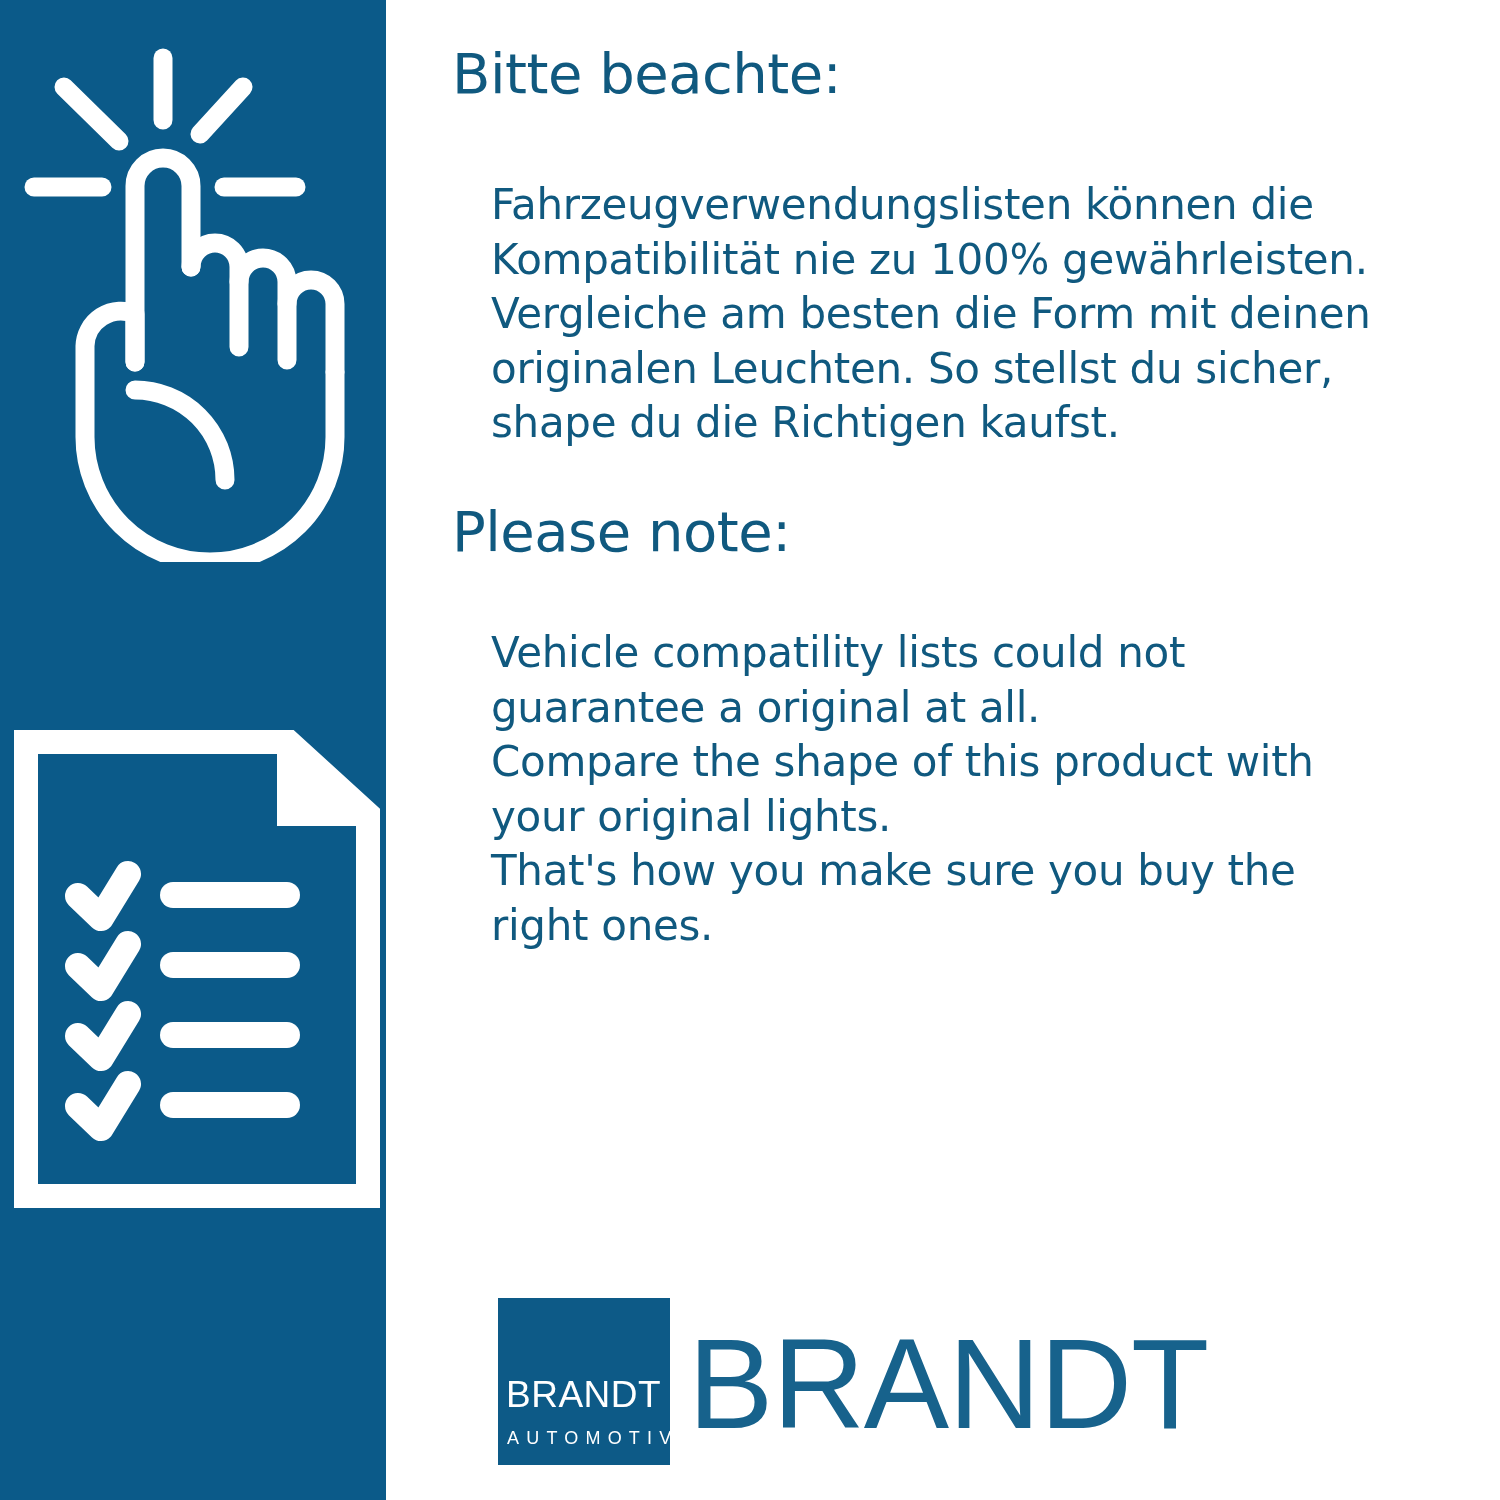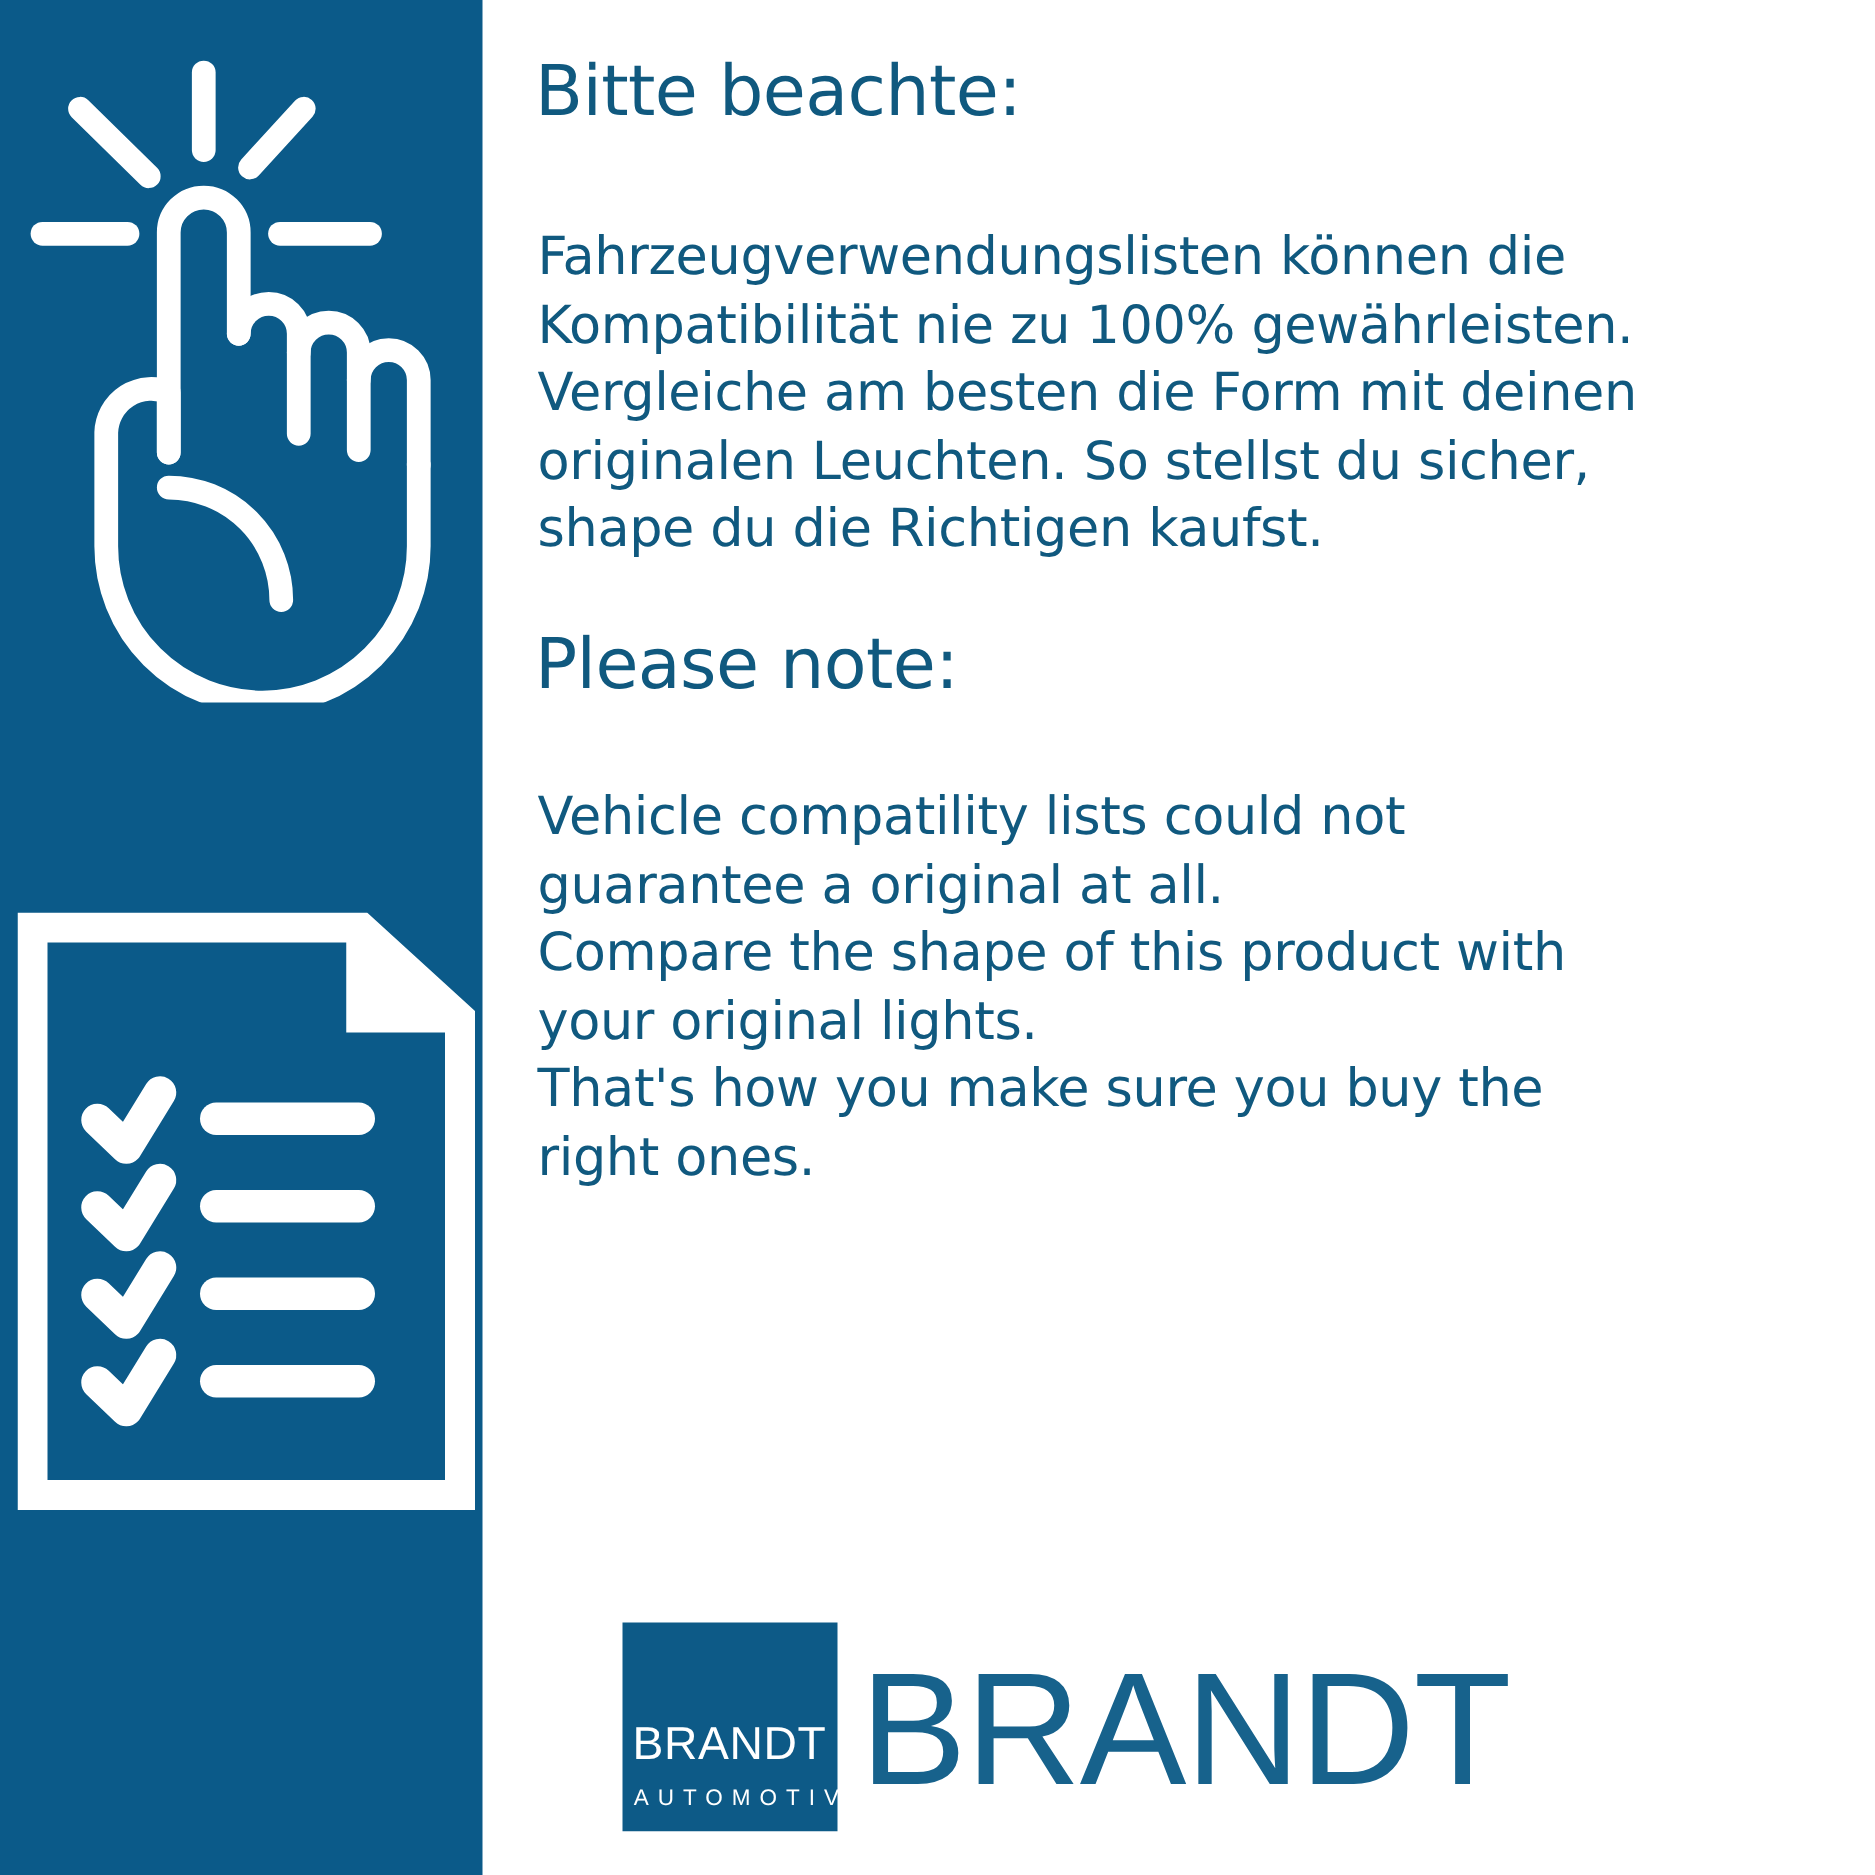--- a/index.html
+++ b/index.html
@@ -43,21 +43,21 @@
     top: 730px;
     width: 366px;
     height: 478px;
   }
 
   .icon-hand svg, .icon-checklist svg { display: block; width: 100%; height: 100%; }
 
   
   .content {
     position: absolute;
-    left: 428px;
+    left: 452px;
     top: 0;
     width: 1040px;
     height: 1252px;
   }
 
   .heading {
     color: #10597F;
     font-family: "DejaVu Sans", sans-serif;
     font-weight: 400;
     font-size: 56px;
@@ -68,21 +68,21 @@
 
   .body-text {
     color: #10597F;
     font-family: "DejaVu Sans", sans-serif;
     font-weight: 400;
     font-size: 42px;
     line-height: 1.30;
     letter-spacing: -0.3px;
   }
 
-  .body-text .line { display: block; white-space: nowrap; }
+  .body-text .line { display: block; white-space: nowrap; margin-left: 37px; }
 
   #block-de-heading { position: absolute; left: 0px;  top: 46px; }
   #block-de-body    { position: absolute; left: 2px;  top: 178px; }
   #block-en-heading { position: absolute; left: 0px;  top: 504px; }
   #block-en-body    { position: absolute; left: 2px;  top: 626px; }
 
   
   .logo {
     position: absolute;
     left: 450px;

